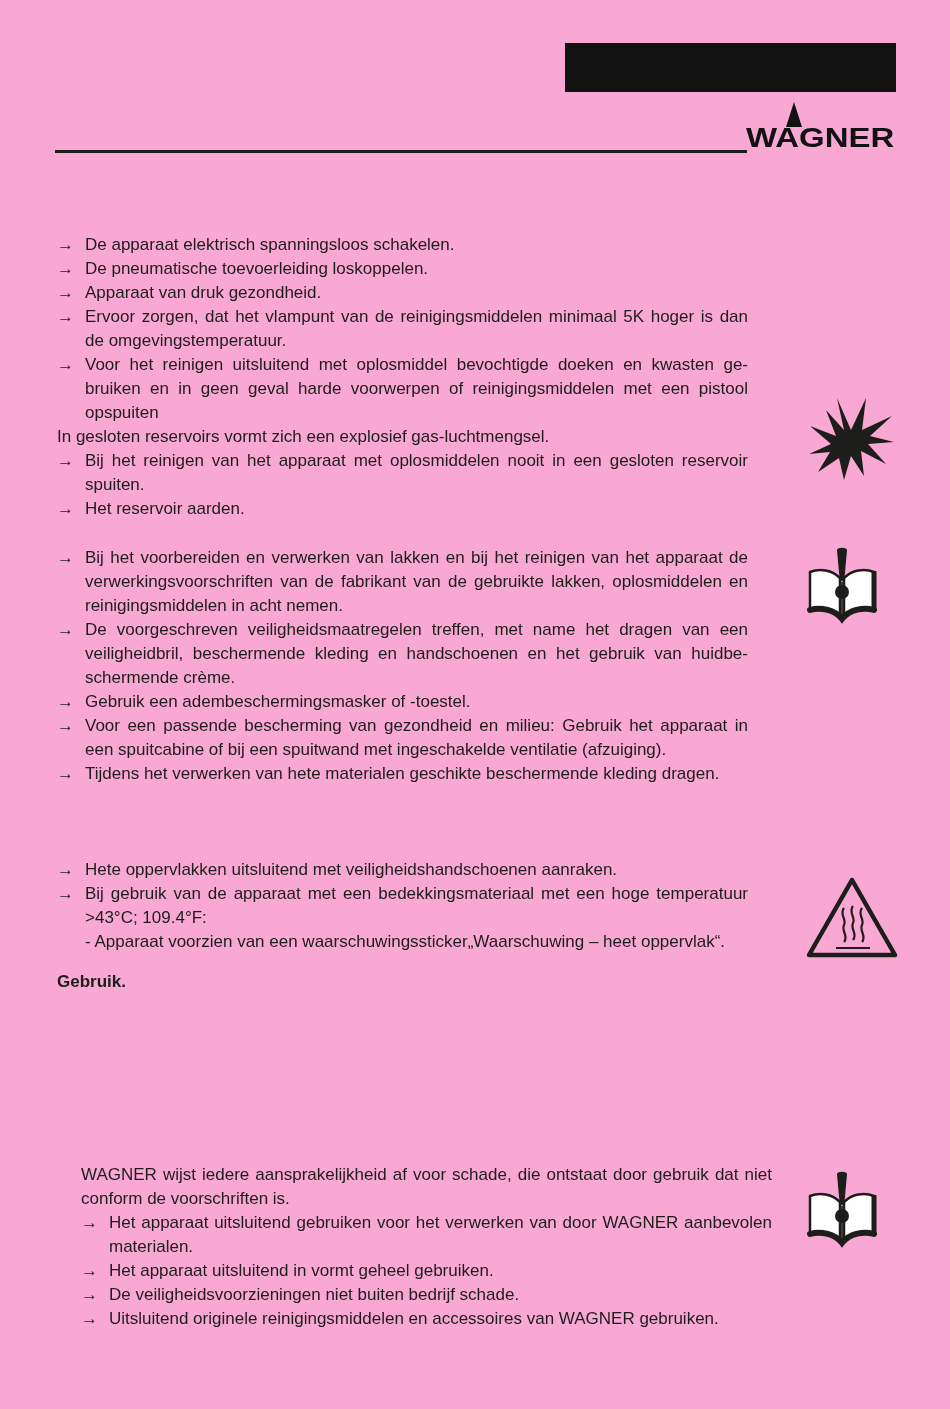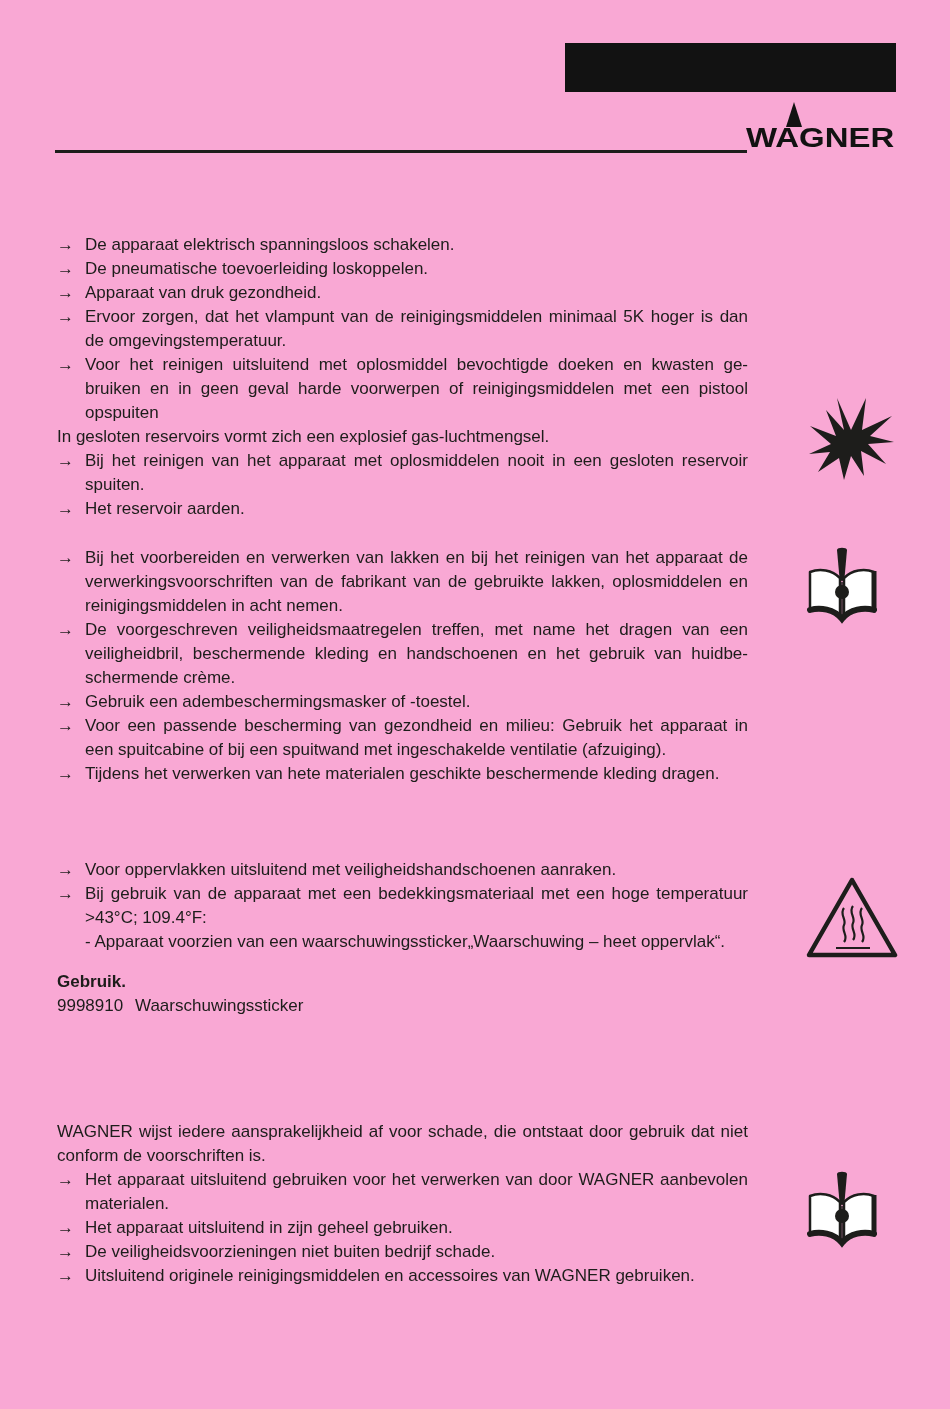--- a/index.html
+++ b/index.html
@@ -31,21 +31,21 @@
     border-right:8px solid transparent;
     border-bottom:25px solid #121212;
   }
   .header-rule{position:absolute;left:55px;top:150px;width:692px;height:2.5px;background:#1d1d1b;}
   
   .section{position:absolute;left:57px;width:691px;}
   #sec-0{top:233px;}
   #sec-1{top:546px;}
   #sec-2{top:858px;}
   #sec-3{top:970px;}
-  #sec-4{top:1120px;}
+  #sec-4{top:1163px;margin-left:24px;}
   .item{position:relative;}
   .item-arrow{padding-left:28px;}
   .item-sub{padding-left:28px;}
   .item .marker{position:absolute;left:0;top:0;}
   .justify{text-align:justify;}
   .heading{font-weight:bold;}
   .order-row .order-num{display:inline-block;width:78px;}
   
   .warn-icon{position:absolute;}
   #icon-explosion{left:806px;top:392px;width:90px;height:90px;}
@@ -79,32 +79,31 @@
       <div class="item item-arrow"><span class="marker">→</span><span>Het reservoir aarden.</span></div>
     </section>
   <section class="section" id="sec-1">
       <div class="item item-arrow justify"><span class="marker">→</span><span>Bij het voorbereiden en verwerken van lakken en bij het reinigen van het apparaat de verwerkingsvoorschriften van de fabrikant van de gebruikte lakken, oplosmiddelen en reinigingsmiddelen in acht nemen.</span></div>
       <div class="item item-arrow justify"><span class="marker">→</span><span>De voorgeschreven veiligheidsmaatregelen treffen, met name het dragen van een veiligheidbril, beschermende kleding en handschoenen en het gebruik van huidbe-schermende crème.</span></div>
       <div class="item item-arrow"><span class="marker">→</span><span>Gebruik een adembeschermingsmasker of -toestel.</span></div>
       <div class="item item-arrow justify"><span class="marker">→</span><span>Voor een passende bescherming van gezondheid en milieu: Gebruik het apparaat in een spuitcabine of bij een spuitwand met ingeschakelde ventilatie (afzuiging).</span></div>
       <div class="item item-arrow"><span class="marker">→</span><span>Tijdens het verwerken van hete materialen geschikte beschermende kleding dragen.</span></div>
     </section>
   <section class="section" id="sec-2">
-      <div class="item item-arrow"><span class="marker">→</span><span>Voor oppervlakken uitsluitend met veiligheidshandschoenen aanraken.</span></div>
+      <div class="item item-arrow"><span class="marker">→</span><span>Hete oppervlakken uitsluitend met veiligheidshandschoenen aanraken.</span></div>
       <div class="item item-arrow justify"><span class="marker">→</span><span>Bij gebruik van de apparaat met een bedekkingsmateriaal met een hoge temperatuur &gt;43°C; 109.4°F:</span></div>
       <div class="item item-sub">- Apparaat voorzien van een waarschuwingssticker„Waarschuwing – heet oppervlak“.</div>
     </section>
   <section class="section" id="sec-3">
       <div class="heading">Gebruik.</div>
-      <div class="order-row"><span class="order-num">9998910</span><span>Waarschuwingssticker</span></div>
     </section>
   <section class="section" id="sec-4">
       <div class="item item-plain justify">WAGNER wijst iedere aansprakelijkheid af voor schade, die ontstaat door gebruik dat niet conform de voorschriften is.</div>
       <div class="item item-arrow justify"><span class="marker">→</span><span>Het apparaat uitsluitend gebruiken voor het verwerken van door WAGNER aanbevolen materialen.</span></div>
-      <div class="item item-arrow"><span class="marker">→</span><span>Het apparaat uitsluitend in zijn geheel gebruiken.</span></div>
+      <div class="item item-arrow"><span class="marker">→</span><span>Het apparaat uitsluitend in vormt geheel gebruiken.</span></div>
       <div class="item item-arrow"><span class="marker">→</span><span>De veiligheidsvoorzieningen niet buiten bedrijf schade.</span></div>
       <div class="item item-arrow"><span class="marker">→</span><span>Uitsluitend originele reinigingsmiddelen en accessoires van WAGNER gebruiken.</span></div>
     </section>
 
   <div class="warn-icon" id="icon-explosion">
     <svg viewBox="0 0 90 90" xmlns="http://www.w3.org/2000/svg">
       <path fill="#1d1d1b" d="M31 6 L38 38 L20 18 L30 44 L4 34 L25 52 L3 62 L24 60 L12 80 L33 66 L38 88 L45 64 L58 84 L55 59 L80 72 L62 52 L88 50 L64 44 L86 24 L56 38 L60 6 L45 38 Z"></path>
     </svg>
   </div>
 

